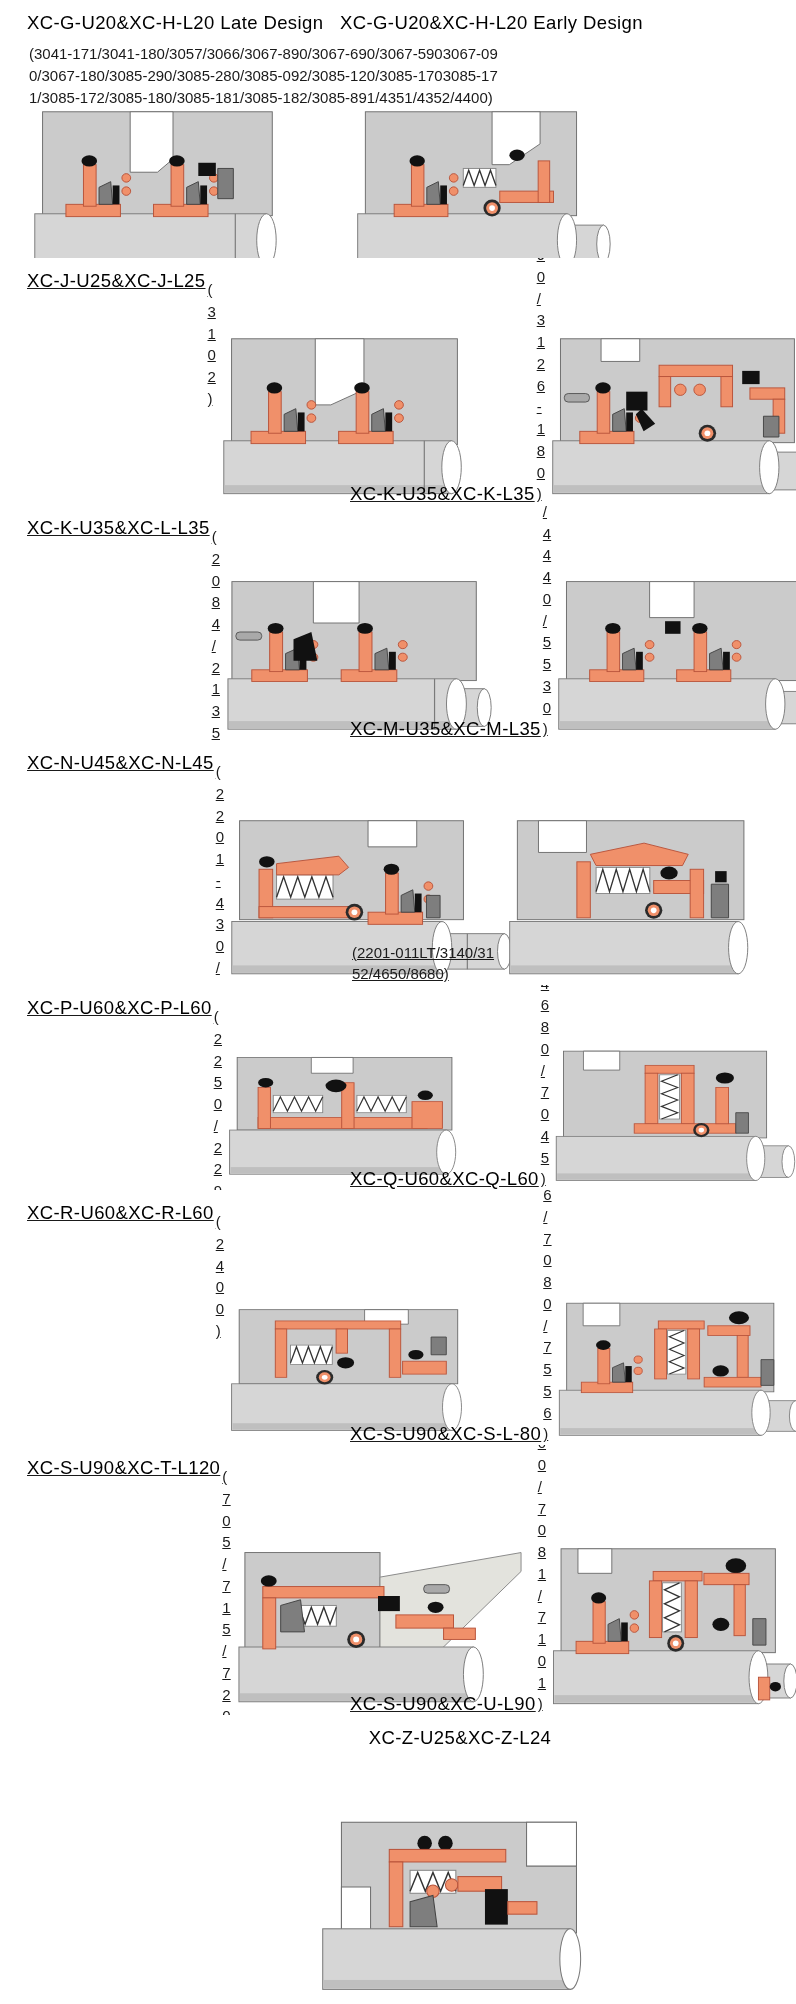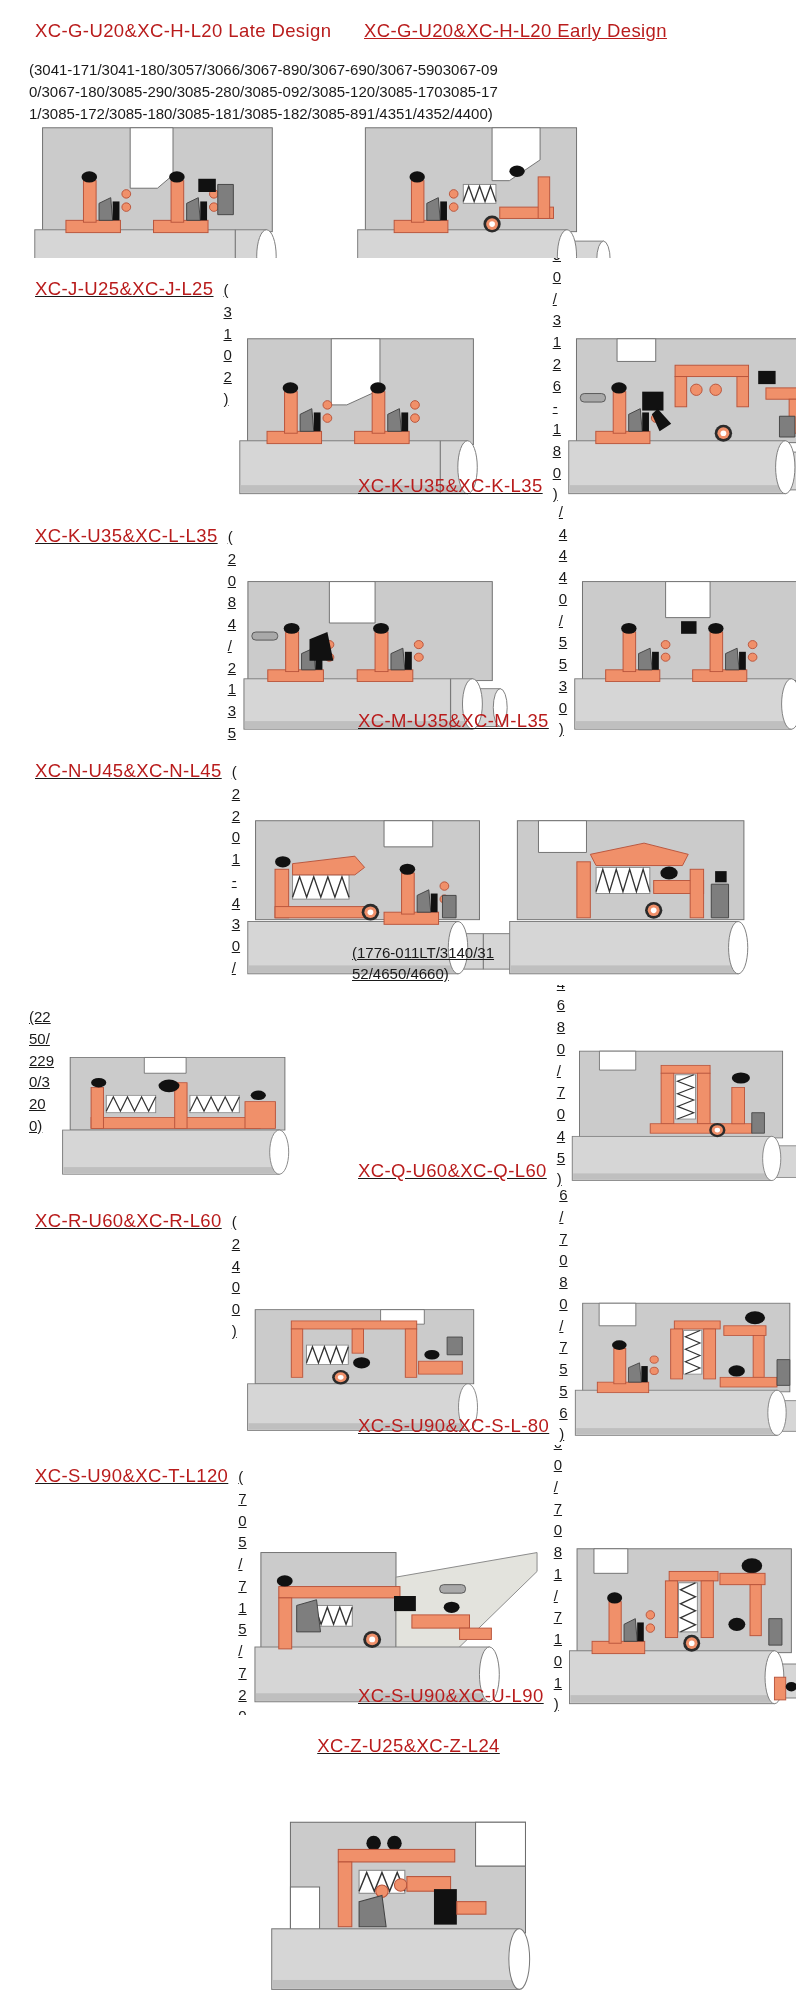--- a/index.html
+++ b/index.html
@@ -7,31 +7,31 @@
     width:796px;height:2004px;overflow:hidden;background:#ffffff;
     font-family:"Liberation Sans", sans-serif;color:#1a1a1a;box-sizing:border-box;
   }
   .sec{display:flex;flex-direction:column;box-sizing:border-box;padding:12px 6px 0 27px;overflow:hidden;}
   .h1{height:258px;} .h2{height:247px;} .h3{height:235px;} .h4{height:245px;}
   .h5{height:205px;} .h6{height:255px;} .h7{height:270px;} .h8{height:289px;}
   .cells{display:flex;flex:1;min-height:0;}
   .cell{display:flex;flex-direction:row;min-height:0;text-decoration:underline;}
   .cl{width:313px;flex:none;padding-right:10px;}
   .cr{flex:1;min-width:0;align-items:flex-end;}
-  .title{font-size:18.5px;font-weight:400;letter-spacing:0.4px;margin:8px;color:#b91c1c;white-space:nowrap;}
+  .title{font-size:18.5px;font-weight:400;letter-spacing:0.4px;margin:0;color:#000000;white-space:nowrap;}
   .models{
     font-size:15px;line-height:1.45;margin:9px 0 0 2px;color:#1a1a1a;
     max-width:450px;word-break:break-all;overflow-wrap:anywhere;
   }
   .wideModels{max-width:478px;}
   .diagram{margin-top:auto;line-height:0;}
   .titlesRow{display:flex;}
   .titlesRow .title{width:313px;flex:none;}
-  .titlesRow .title.tr{width:auto;text-decoration:underline;}
-  .bottomSec{align-items:center;text-decoration:underline;}
+  .titlesRow .title.tr{width:auto;}
+  .bottomSec{align-items:flex-end;}
   .bottomWrap{width:660px;text-align:center;display:flex;flex-direction:column;flex:1;}
   .bottomWrap .title{white-space:nowrap;}
   .bottomWrap .models{max-width:none;margin-left:0;}
   .bottomWrap .diagram{margin-top:auto;align-self:center;}
   svg{display:block;}
 </style>
 </head>
 <body>
 
 <div class="page">
@@ -268,21 +268,21 @@
               <ellipse cx="172" cy="56" rx="8" ry="6" fill="#111111"></ellipse>
               <polygon points="182,84 194,78 196,102 182,102" fill="#7e7e7e" stroke="#444444" stroke-width="1"></polygon>
               <rect x="196" y="82" width="7" height="20" fill="#111111"></rect>
               <ellipse cx="210" cy="74" rx="4.5" ry="4.5" fill="#f0906a" stroke="#b9543b" stroke-width="1"></ellipse>
               <ellipse cx="210" cy="88" rx="4.5" ry="4.5" fill="#f0906a" stroke="#b9543b" stroke-width="1"></ellipse>
               <polygon points="208,84 222,84 222,108 208,108" fill="#7e7e7e" stroke="#444444" stroke-width="1"></polygon>
             </svg>
           </div>
       </div>
       <div class="cell cr">
-        <p class="models">(1776-011LT/3140/3152/4650/4660)</p>
+        <p class="models">(2201-011LT/3140/3152/4650/8680)</p>
         <div class="diagram">
             <svg width="288" height="168" viewBox="0 0 300 180" preserveAspectRatio="none">
               <rect x="16" y="4" width="236" height="106" fill="#cbcbcb" stroke="#6e6e6e" stroke-width="1"></rect>
               <polygon points="38,4 88,4 88,38 38,38" fill="#ffffff" stroke="#6e6e6e" stroke-width="1"></polygon>
               <rect x="8" y="112" width="238" height="56" fill="#d6d6d6" stroke="#7a7a7a" stroke-width="1"></rect>
               <rect x="9" y="159" width="236" height="8" fill="#bfbfbf"></rect>
               <ellipse cx="246" cy="140" rx="10" ry="28" fill="#ffffff" stroke="#7a7a7a" stroke-width="1"></ellipse>
               <rect x="78" y="48" width="14" height="60" fill="#f0906a" stroke="#b9543b" stroke-width="1"></rect>
               <polygon points="92,40 148,28 194,40 188,52 98,52" fill="#f0906a" stroke="#b9543b" stroke-width="1"></polygon>
               <rect x="98" y="54" width="56" height="28" fill="#ffffff" stroke="#888888" stroke-width="1"></rect>
@@ -297,20 +297,21 @@
               <rect x="222" y="58" width="12" height="12" fill="#111111"></rect>
             </svg>
           </div>
       </div>
     </div>
   </section>
 
   <section class="sec h5">
     <div class="cells">
       <div class="cell cl">
+        <h2 class="title">XC-P-U60&amp;XC-P-L60</h2>
         <p class="models">(2250/2290/3200)</p>
         <div class="diagram">
             <svg width="285" height="142" viewBox="0 0 300 180" preserveAspectRatio="none">
               <rect x="16" y="12" width="226" height="92" fill="#cbcbcb" stroke="#6e6e6e" stroke-width="1"></rect>
               <polygon points="94,12 138,12 138,32 94,32" fill="#ffffff" stroke="#6e6e6e" stroke-width="1"></polygon>
               <rect x="8" y="104" width="228" height="56" fill="#d6d6d6" stroke="#7a7a7a" stroke-width="1"></rect>
               <rect x="9" y="151" width="226" height="8" fill="#bfbfbf"></rect>
               <ellipse cx="236" cy="132" rx="10" ry="28" fill="#ffffff" stroke="#7a7a7a" stroke-width="1"></ellipse>
               <rect x="38" y="88" width="178" height="14" fill="#f0906a" stroke="#b9543b" stroke-width="1"></rect>
               <rect x="38" y="50" width="13" height="52" fill="#f0906a" stroke="#b9543b" stroke-width="1"></rect>

